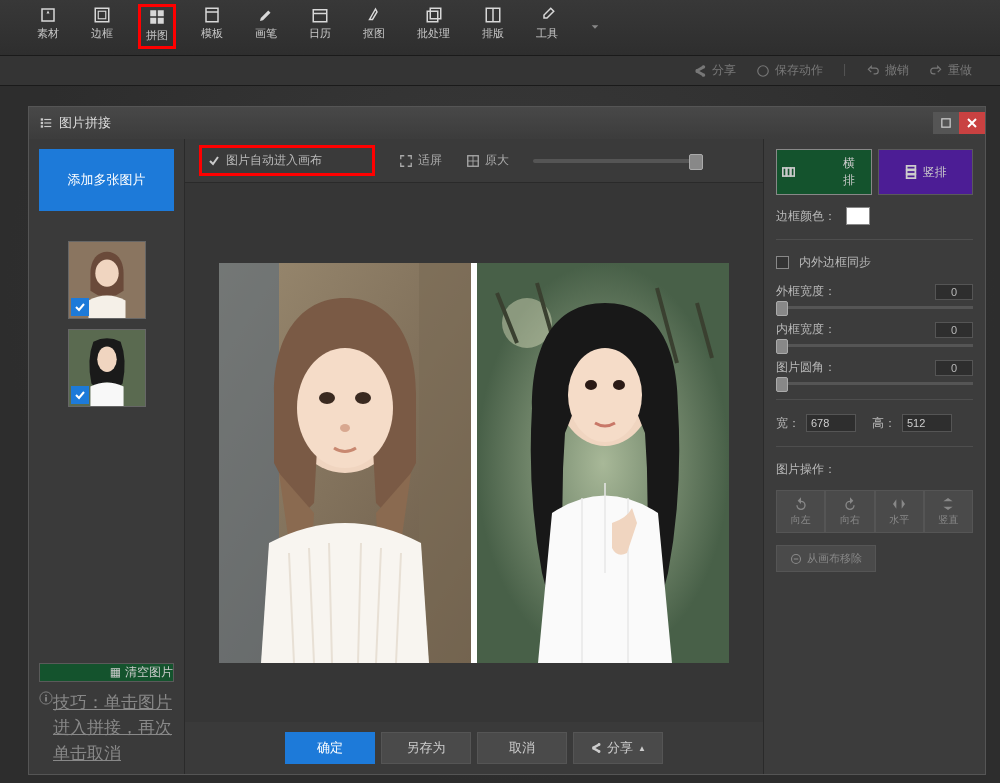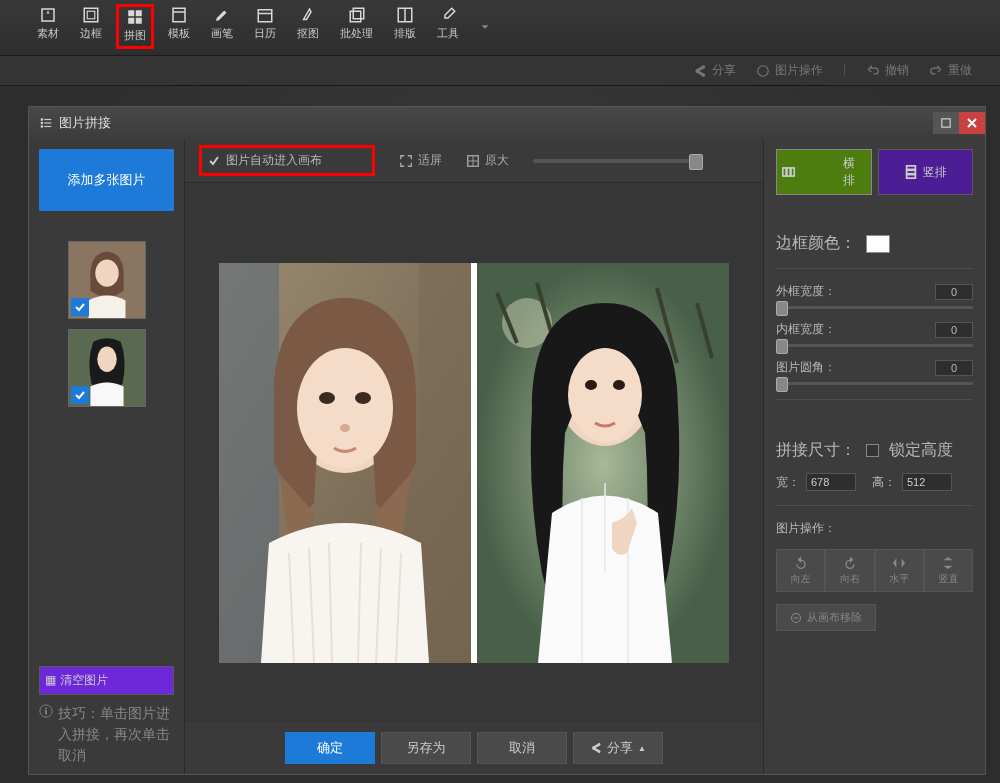--- a/index.html
+++ b/index.html
@@ -8,21 +8,21 @@
   font-family: "Microsoft YaHei", sans-serif;
   font-size: 12px;
   color: #b8b8b8;
   width: 1000px;
   height: 783px;
   overflow: hidden;
 }
 .topbar {
   display: flex;
   padding: 4px 30px 6px;
-  gap: 7px;
+  gap: 18px;
   background: linear-gradient(#383838, #2e2e2e);
   border-bottom: 1px solid #1a1a1a;
 }
 .tool-item {
   display: flex;
   flex-direction: column;
   align-items: center;
   padding: 2px 7px;
   cursor: pointer;
   position: relative;
@@ -105,28 +105,27 @@
   bottom: 2px;
   width: 18px;
   height: 18px;
   background: #1d7ad9;
   display: flex;
   align-items: center;
   justify-content: center;
 }
 .check-mark svg { fill: #fff; width: 12px; height: 12px; }
 .clear-btn {
-  background: #6d28d9;
+  background: #14532d;
   border: 1px solid #5a5a5a;
   color: #ccc;
-  padding: 5px;
-  text-align: left;
+  text-align: right;
   margin-bottom: 8px;
 }
-.tip-text { color: #888; font-size: 14px; line-height: 1.5; display: flex; gap: 5px; padding-bottom: 8px; }
+.tip-text { color: #888; font-size: 17px; line-height: 1.5; display: flex; padding-bottom: 8px; text-decoration: underline; }
 .tip-text svg { width: 14px; height: 14px; fill: #888; flex-shrink: 0; margin-top: 1px; }
 .center-panel { flex: 1; background: #363636; display: flex; flex-direction: column; }
 .canvas-toolbar {
   display: flex;
   align-items: center;
   padding: 6px 14px;
   gap: 24px;
   background: #3a3a3a;
   border-bottom: 1px solid #2a2a2a;
 }
@@ -203,23 +202,23 @@
   flex: 1;
   background: #4c1d95;
   border: 1px solid #5a5a5a;
   padding: 5px;
   display: flex;
   align-items: center;
   justify-content: center;
   gap: 5px;
   color: #ccc;
 }
-.layout-tab.active { background: #4d7c0f; border-color: #888; gap: 48px; }
+.layout-tab.active { background: #14532d; border-color: #888; gap: 48px; }
 .layout-tab svg { width: 14px; height: 14px; fill: none; stroke: #ccc; stroke-width: 2; }
-.prop-row { display: flex; align-items: center; gap: 10px; font-size: 16px; margin-top: 26px; }
+.prop-row { display: flex; align-items: center; gap: 10px; font-size: 12px; }
 .color-swatch { width: 24px; height: 18px; background: #fff; border: 1px solid #888; }
 .checkbox { width: 13px; height: 13px; border: 1px solid #888; background: #333; }
 .slider-row { display: flex; flex-direction: column; gap: 4px; }
 .slider-row-head { display: flex; justify-content: space-between; align-items: center; }
 .val-box {
   width: 38px;
   background: #2e2e2e;
   border: 1px solid #555;
   text-align: center;
   padding: 1px 0;
@@ -363,21 +362,21 @@
   <div class="sub-item">
     <svg viewBox="0 0 24 24">
         <path d="M18 8a3 3 0 10-2.83-4L8 8a3 3 0 100 8l7.17 4A3 3 0 1018 16l-7.17-4L18 8z"></path>
       </svg>
     <span>分享</span>
   </div>
   <div class="sub-item">
     <svg viewBox="0 0 24 24">
         <circle cx="12" cy="12" r="9" fill="none" stroke="#777" stroke-width="2"></circle>
       </svg>
-    <span>图片操作</span>
+    <span>保存动作</span>
   </div>
   <div style="color:#555">|</div>
   <div class="sub-item">
     <svg viewBox="0 0 24 24">
         <path d="M9 14l-5-5 5-5v3h7a5 5 0 010 10h-3" fill="none" stroke="#777" stroke-width="2"></path>
       </svg>
     <span>撤销</span>
   </div>
   <div class="sub-item">
     <svg viewBox="0 0 24 24">
@@ -562,20 +561,24 @@
                 <rect x="3" y="11" width="10" height="4"></rect>
               </svg>
             <span>竖排</span>
           </div>
         </div>
         <div class="prop-row">
           <span>边框颜色：</span>
           <div class="color-swatch"></div>
         </div>
         <hr class="sep">
+        <div class="prop-row">
+          <div class="checkbox"></div>
+          <span>内外边框同步</span>
+        </div>
         <div class="slider-row">
           <div class="slider-row-head">
             <span>外框宽度：</span>
             <div class="val-box">0</div>
           </div>
           <div class="slider-track"></div>
         </div>
         <div class="slider-row">
           <div class="slider-row-head">
             <span>内框宽度：</span>
@@ -584,25 +587,20 @@
           <div class="slider-track"></div>
         </div>
         <div class="slider-row">
           <div class="slider-row-head">
             <span>图片圆角：</span>
             <div class="val-box">0</div>
           </div>
           <div class="slider-track"></div>
         </div>
         <hr class="sep">
-        <div class="prop-row">
-          <span>拼接尺寸：</span>
-          <div class="checkbox"></div>
-          <span>锁定高度</span>
-        </div>
         <div class="size-row">
           <span>宽：</span>
           <input class="num-input" value="678" style="">
           <span style="margin-left:10px">高：</span>
           <input class="num-input" value="512" style="">
         </div>
         <hr class="sep">
         <div>图片操作：</div>
         <div class="op-buttons">
           <div class="op-btn">

